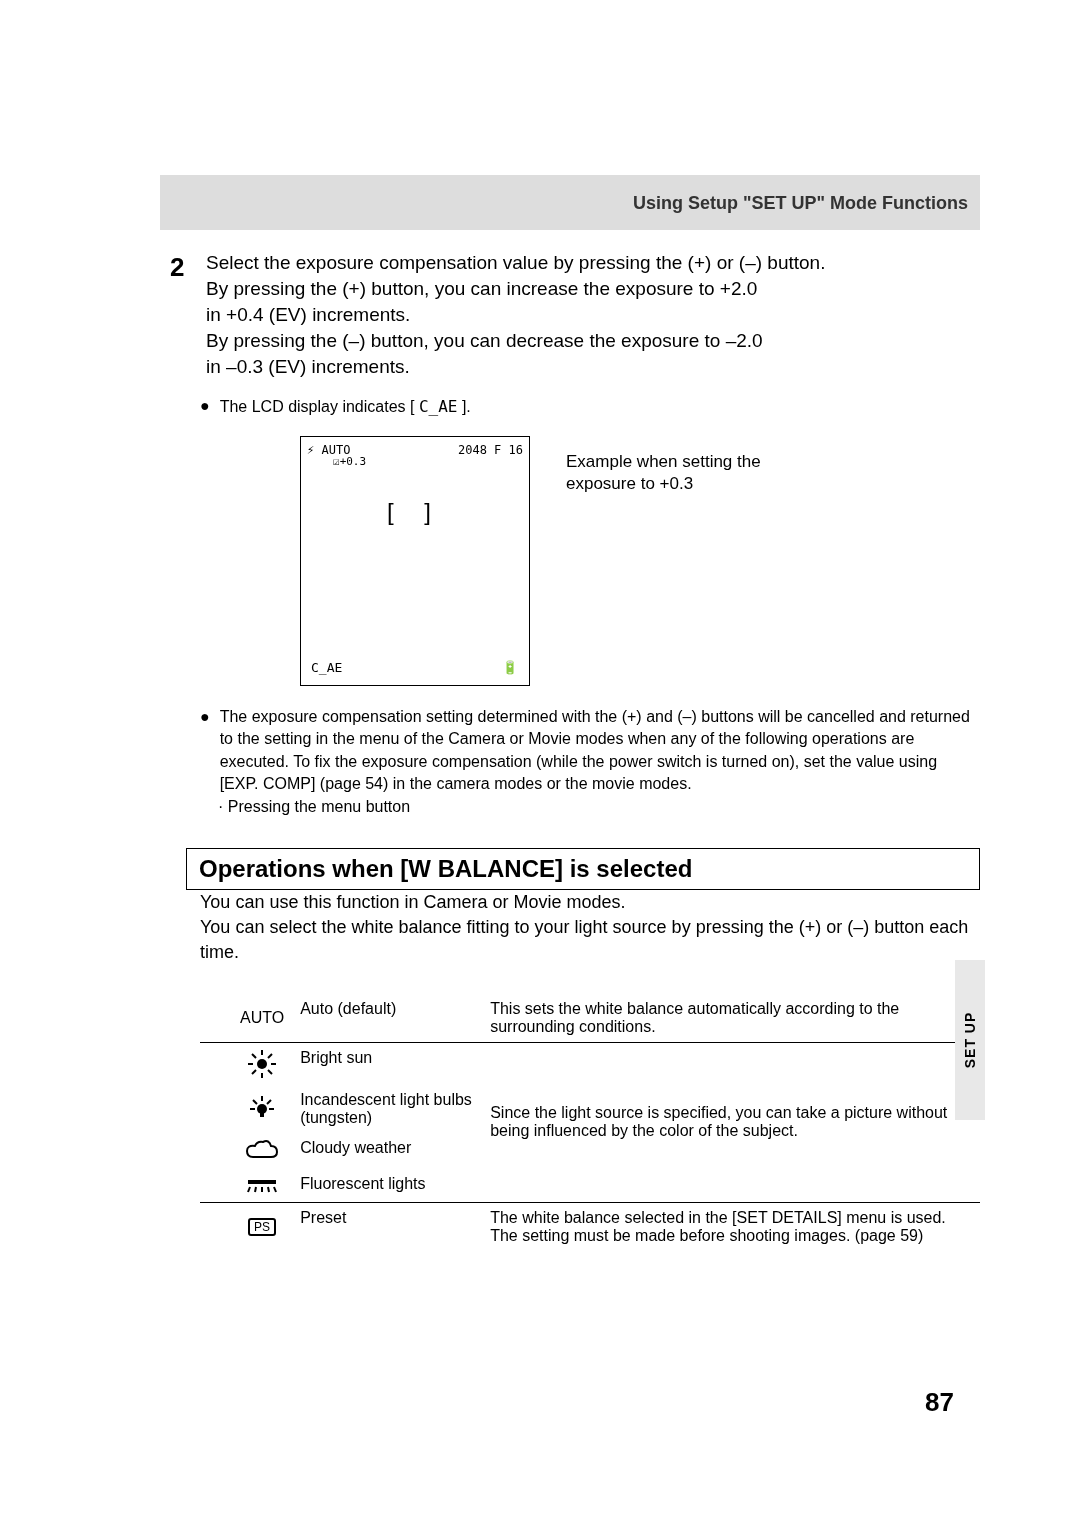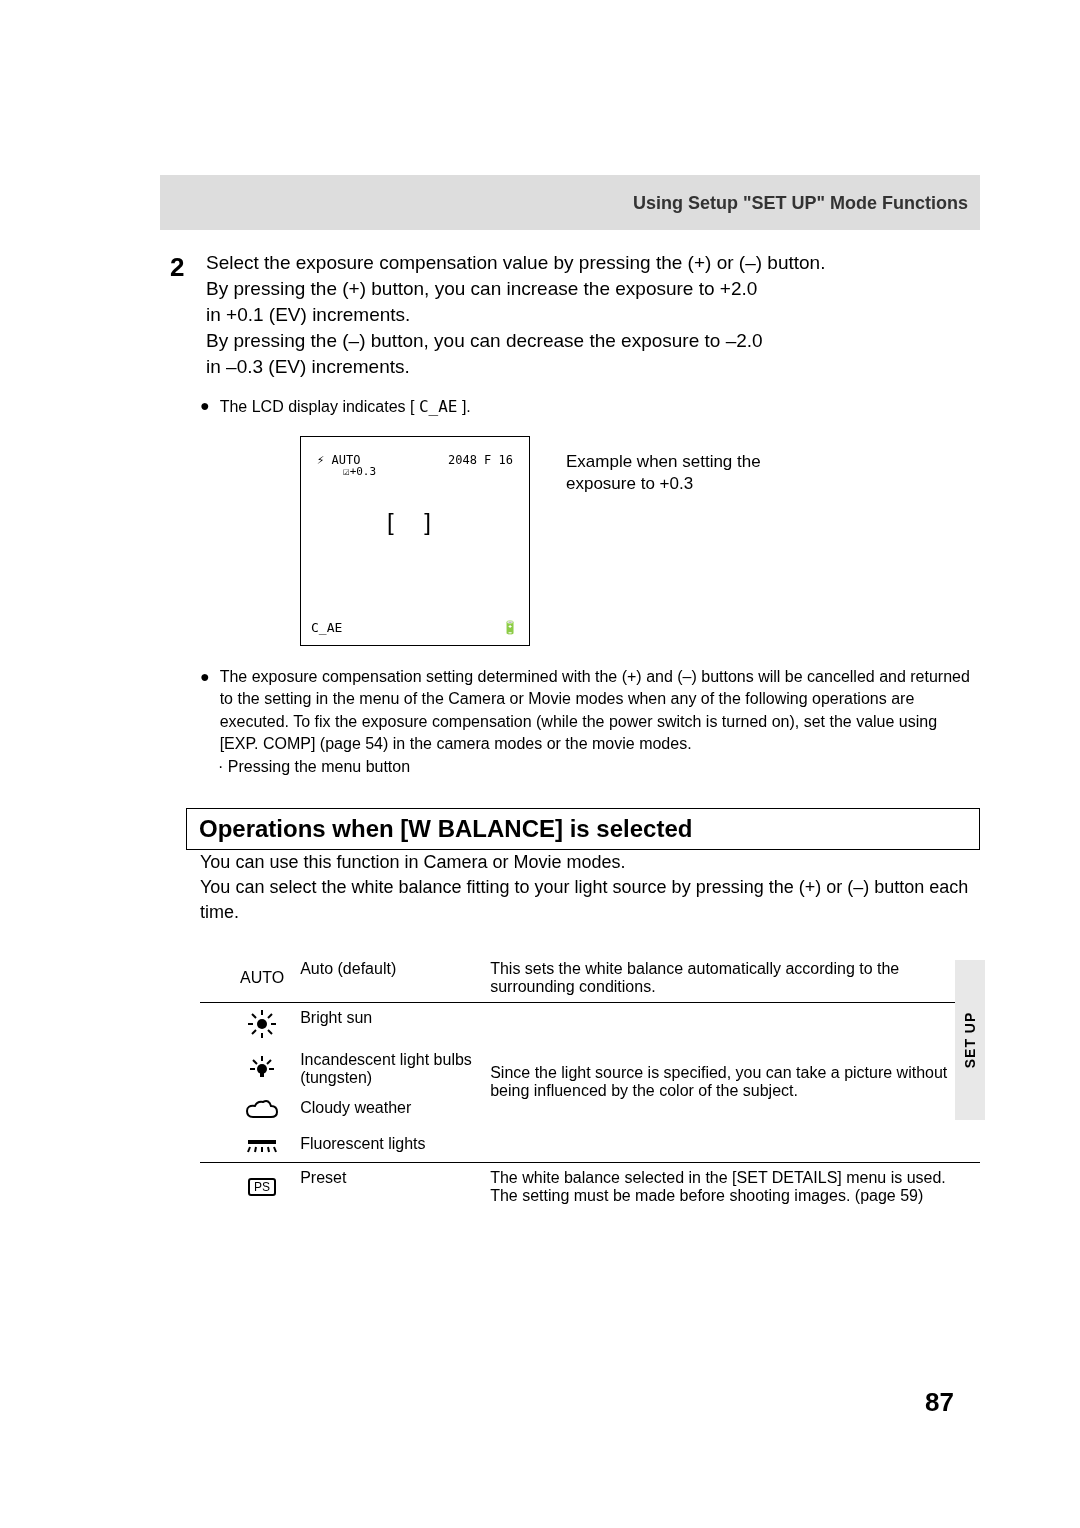--- a/index.html
+++ b/index.html
@@ -46,26 +46,26 @@
   .step-body .sub { font-size: 19px; }
   .bullet-row { display: flex; margin-top: 15px; margin-left: 30px; font-size: 16px;}
   .bullet-dot { margin-right: 10px; }
   .lcd-wrap {
     display: flex;
     align-items: flex-start;
     margin: 20px 0 20px 130px;
   }
   .lcd {
     width: 230px;
-    height: 210px;
+    height: 250px;
     border: 1.5px solid #000;
     position: relative;
     font-family: monospace;
     font-size: 12px;
-    padding: 16px;
+    padding: 6px;
   }
   .lcd .row1 { display: flex; justify-content: space-between; font-size: 12px; }
   .lcd .row2 { font-size: 11px; margin-left: 26px; margin-top: -2px;}
   .lcd .brackets { text-align: center; font-size: 24px; margin-top: 30px; letter-spacing: 12px; font-family: Arial;}
   .lcd .bottom { position: absolute; bottom: 10px; left: 10px; right: 10px; display: flex; justify-content: space-between; font-size: 13px;}
   .lcd-caption { margin-left: 36px; font-size: 17px; max-width: 240px; line-height: 1.3; padding-top: 15px;}
   .notes { margin: 20px 0 0 30px; font-size: 16px; line-height: 1.4;}
   .notes .note-item { display: flex; margin-bottom: 0;}
   .notes .note-dot { margin-right: 10px;}
   .notes .subnote { margin-left: 18px; }
@@ -124,21 +124,21 @@
 
 <div class="page">
 
   <div class="breadcrumb">Using Setup "SET UP" Mode Functions</div>
 
   <div class="step">
     <div class="step-num">2</div>
     <div class="step-body">
       <p>Select the exposure compensation value by pressing the (+) or (–) button.</p>
       <p class="sub">By pressing the (+) button, you can increase the exposure to +2.0</p>
-      <p class="sub">in +0.1 (EV) increments.</p>
+      <p class="sub">in +0.4 (EV) increments.</p>
       <p class="sub">By pressing the (–) button, you can decrease the exposure to –2.0</p>
       <p class="sub">in –0.3 (EV) increments.</p>
     </div>
   </div>
 
   <div class="bullet-row">
     <div class="bullet-dot">●</div>
     <div>
       <span>The LCD display indicates [</span>
       <span style="font-family:monospace">C_AE</span>

